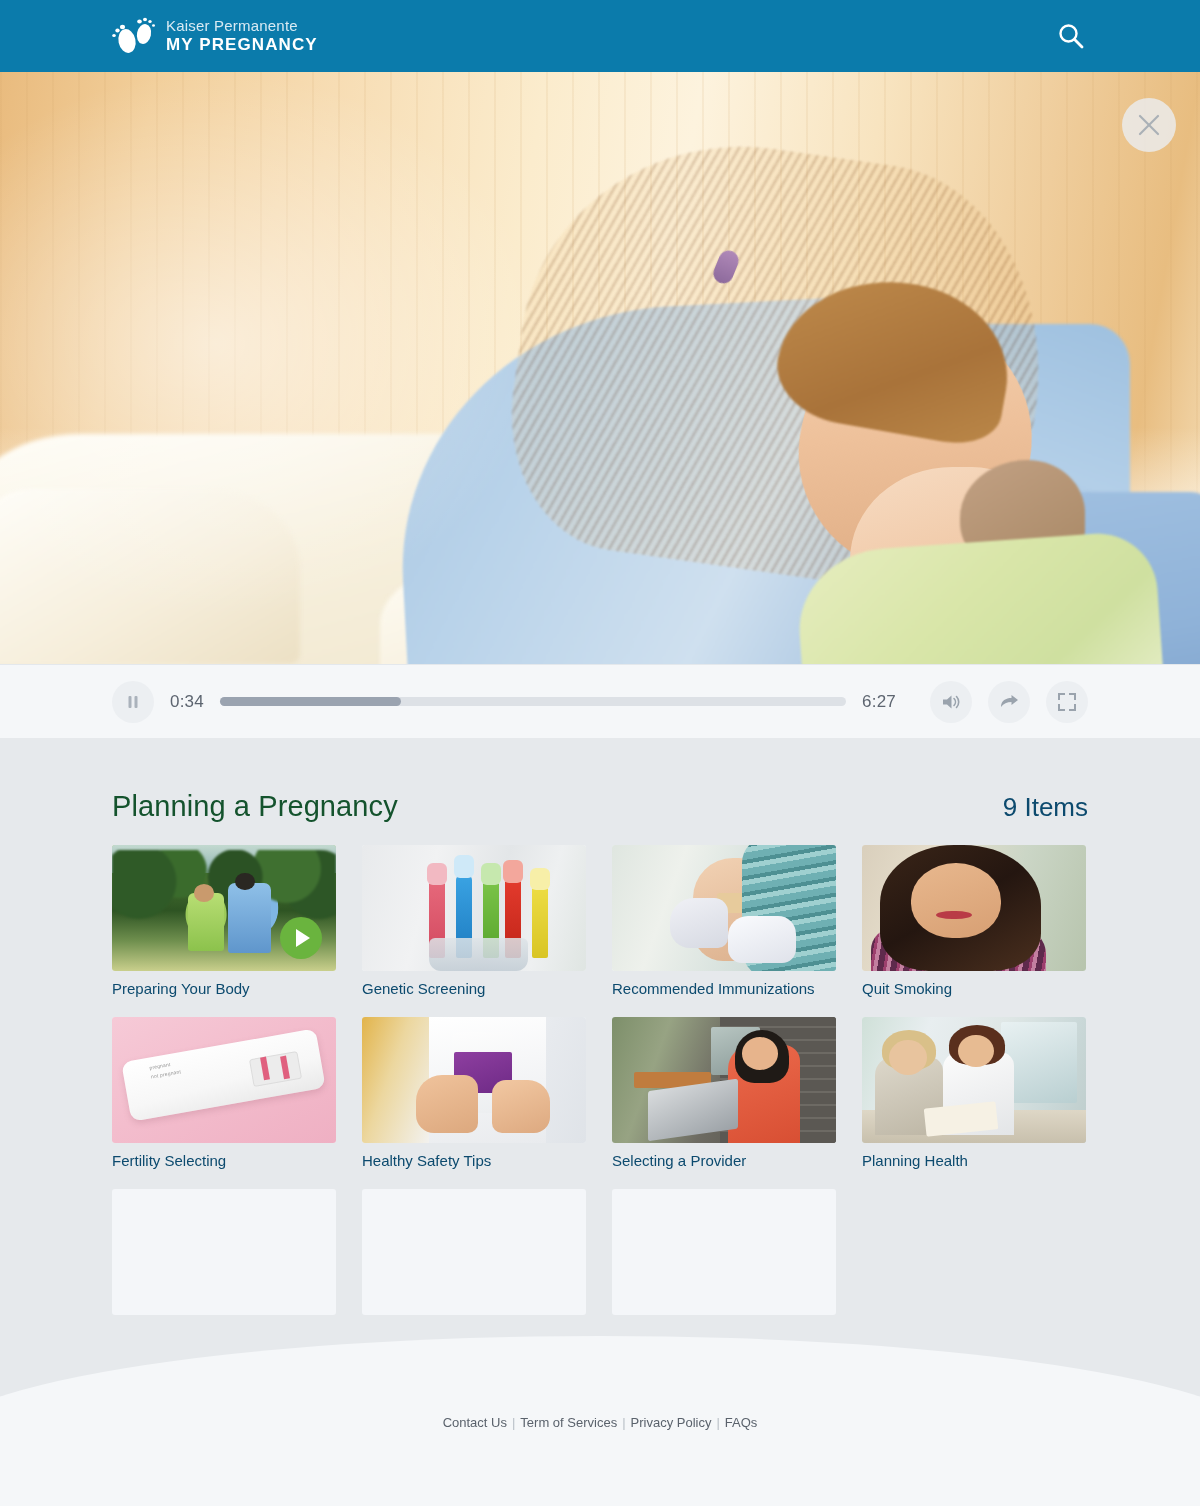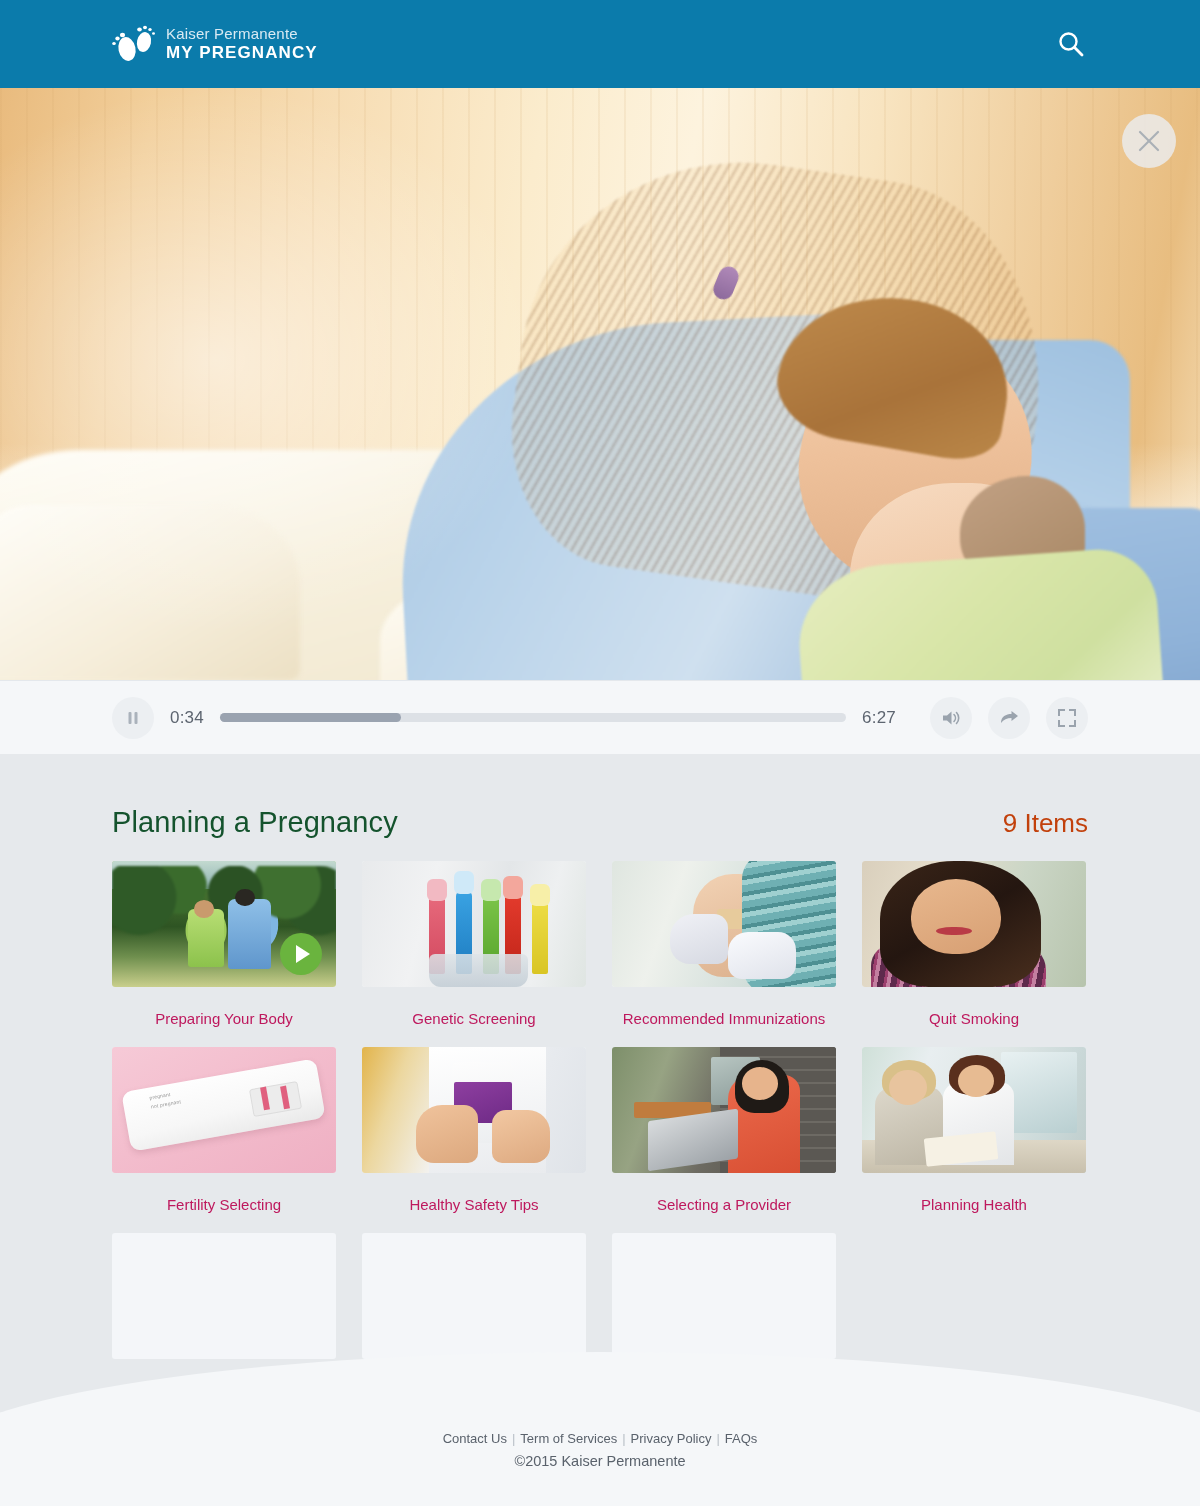--- a/index.html
+++ b/index.html
@@ -8,21 +8,21 @@
     height: 1506px;
     font-family: "Liberation Sans", sans-serif;
     background: #e6e9ec;
     overflow: hidden;
   }
 
   
   .header {
     position: relative;
     width: 1200px;
-    height: 88px;
+    height: 72px;
     background: #0b7bab;
     display: flex;
     align-items: center;
   }
   .brand {
     display: flex;
     align-items: center;
     margin-left: 112px;
     gap: 10px;
   }
@@ -293,45 +293,44 @@
     padding-bottom: 22px;
   }
   .section-title {
     font-size: 29px;
     color: #14532d;
     font-weight: normal;
     letter-spacing: 0.1px;
   }
   .section-count {
     font-size: 26px;
-    color: #c2410c;
+    color: #0c4a6e;
     font-weight: normal;
   }
   .grid {
     display: grid;
     grid-template-columns: repeat(4, 224px);
     column-gap: 26px;
     row-gap: 18px;
   }
   .card { width: 224px; cursor: pointer; }
   .thumb {
     position: relative;
     width: 224px; height: 126px;
     border-radius: 3px;
     overflow: hidden;
     background: #f5f7f9;
   }
   .card-label {
-    margin-top: 22px;
+    margin-top: 8px;
     font-size: 15px;
-    color: #be185d;
+    color: #0c4a6e;
     line-height: 20px;
     white-space: nowrap;
     overflow: hidden;
-    text-align: center;
   }
   .play-overlay {
     position: absolute;
     right: 14px; bottom: 12px;
     width: 42px; height: 42px;
     border-radius: 50%;
     background: #6ab43e;
     display: flex; align-items: center; justify-content: center;
   }
   .play-tri {
@@ -735,15 +734,14 @@
 
   </div>
 </div>
 
 <div class="footer-wrap">
   <div class="curve"></div>
   <div class="footer">
     <div class="footer-links">
       <a>Contact Us</a><span class="sep">|</span><a>Term of Services</a><span class="sep">|</span><a>Privacy Policy</a><span class="sep">|</span><a>FAQs</a>
     </div>
-    <div class="copyright">©2015 Kaiser Permanente</div>
   </div>
 </div>
 
 </body></html>

